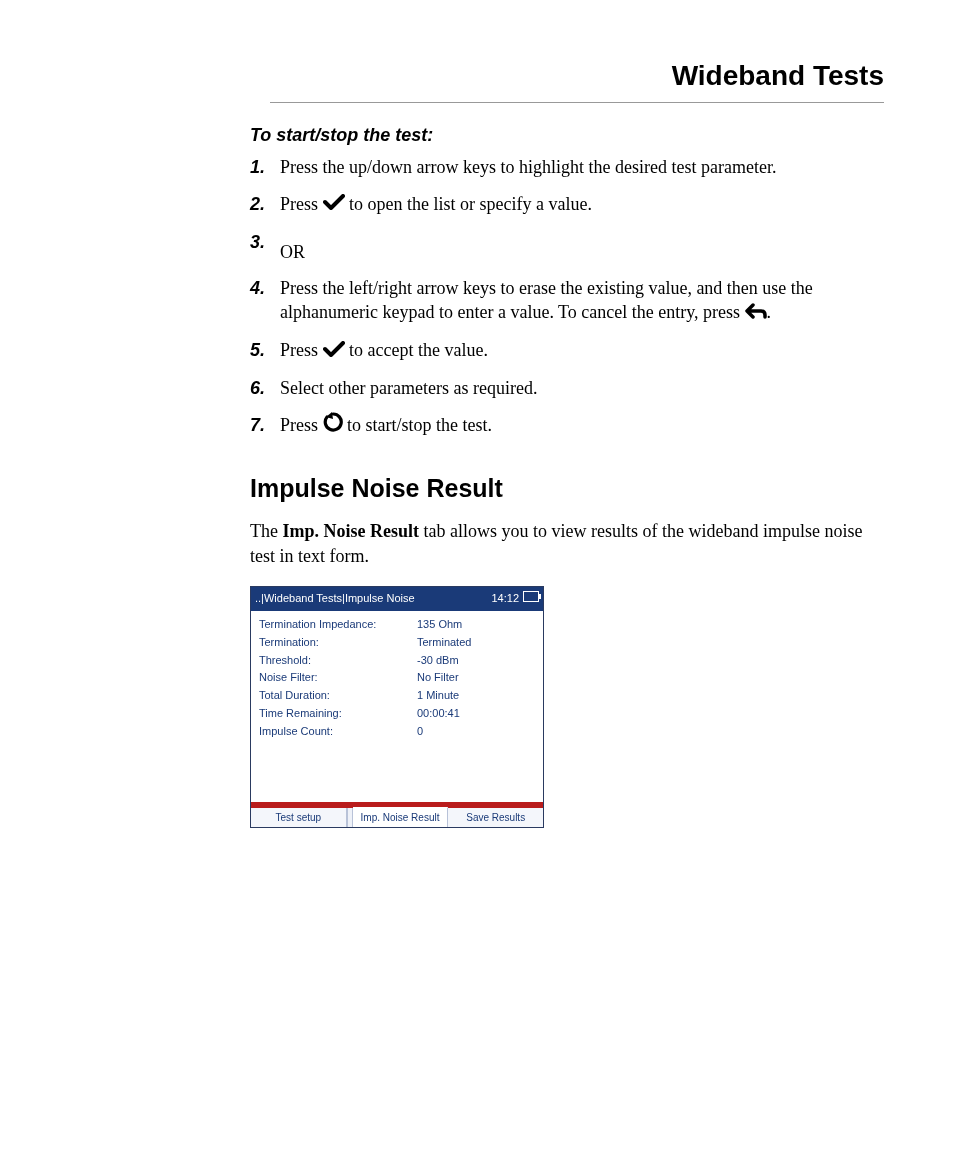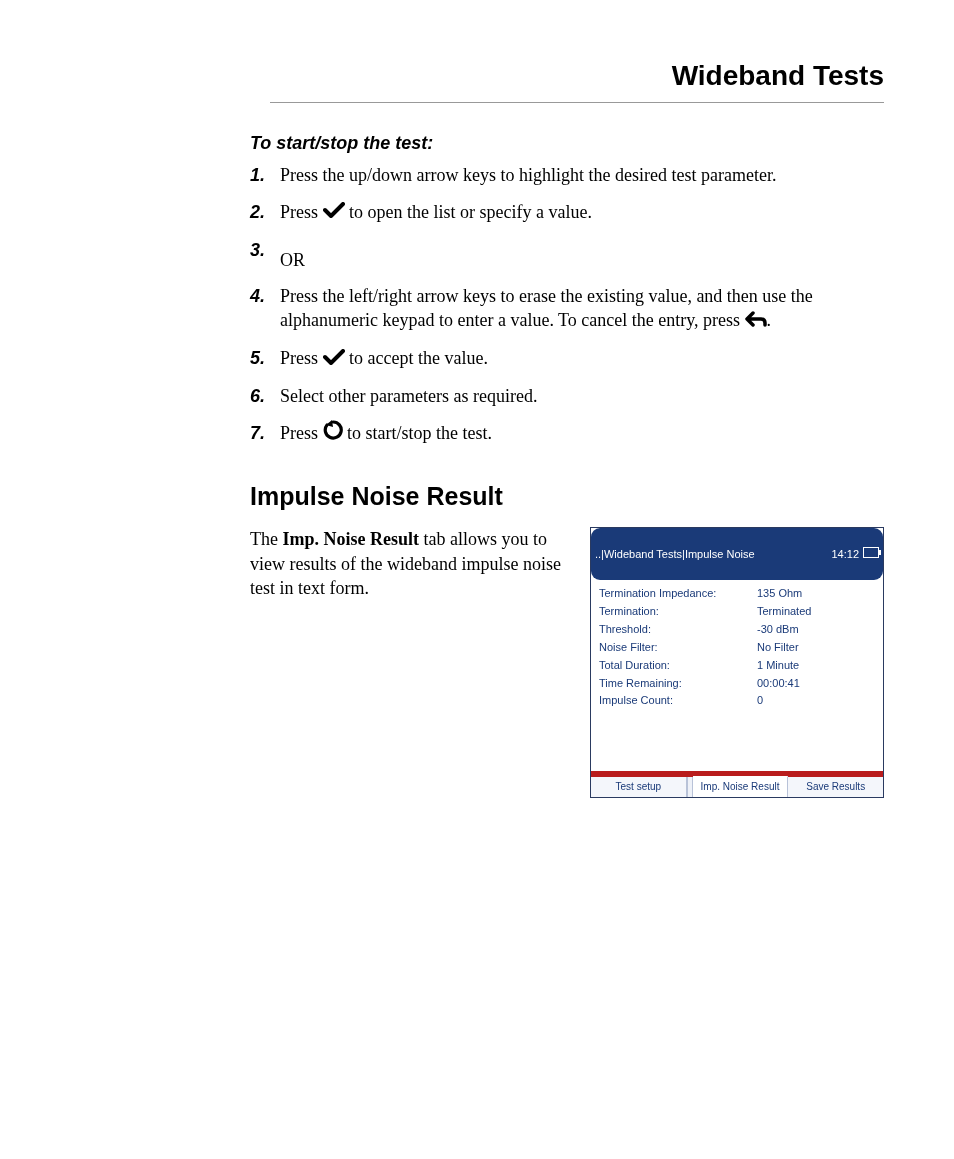--- a/index.html
+++ b/index.html
@@ -33,21 +33,21 @@
     font-size: 17px;
     margin-top: 2px;
   }
   .header-rule {
     border: none;
     border-top: 1px solid #999;
     margin: 10px 0 0 0;
   }
   .content {
     margin-left: 180px;
-    margin-top: 28px;
+    margin-top: 20px;
     font-size: 18px;
     line-height: 1.35;
   }
   .instr-title {
     font-family: 'Segoe UI', 'Helvetica Neue', Arial, sans-serif;
     font-weight: 700;
     font-style: italic;
     font-size: 18px;
     margin-bottom: 8px;
   }
@@ -80,20 +80,21 @@
     font-family: 'Segoe UI', 'Helvetica Neue', Arial, sans-serif;
     font-weight: 700;
     font-size: 25px;
     margin-top: 32px;
     margin-bottom: 14px;
   }
   .result-row {
     display: flex;
     gap: 18px;
     align-items: flex-start;
+    flex-direction: column;
   }
   .result-text {
     flex: 1;
     font-size: 18px;
     line-height: 1.35;
   }
   .bold { font-weight: 700; }
 
   
   .device {
@@ -102,24 +103,23 @@
     font-family: Tahoma, Verdana, Arial, sans-serif;
     font-size: 11px;
     background: #fff;
   }
   .device-header {
     background: #1a3a78;
     color: #fff;
     display: flex;
     justify-content: space-between;
     align-items: center;
-    padding: 18px 4px;
+    padding: 4px 4px;
     font-size: 11px;
     height: 16px;
-    border-radius: 9px;
   }
   .dev-bread { white-space: nowrap; overflow: hidden; }
   .dev-time { display: flex; align-items: flex-start; gap: 4px; }
   .dev-batt {
     width: 14px; height: 9px; border: 1px solid #fff; position: relative;
     display: inline-block;
   }
   .dev-batt:after {
     content: ""; position: absolute; right: -3px; top: 2px;
     width: 2px; height: 5px; background: #fff;

